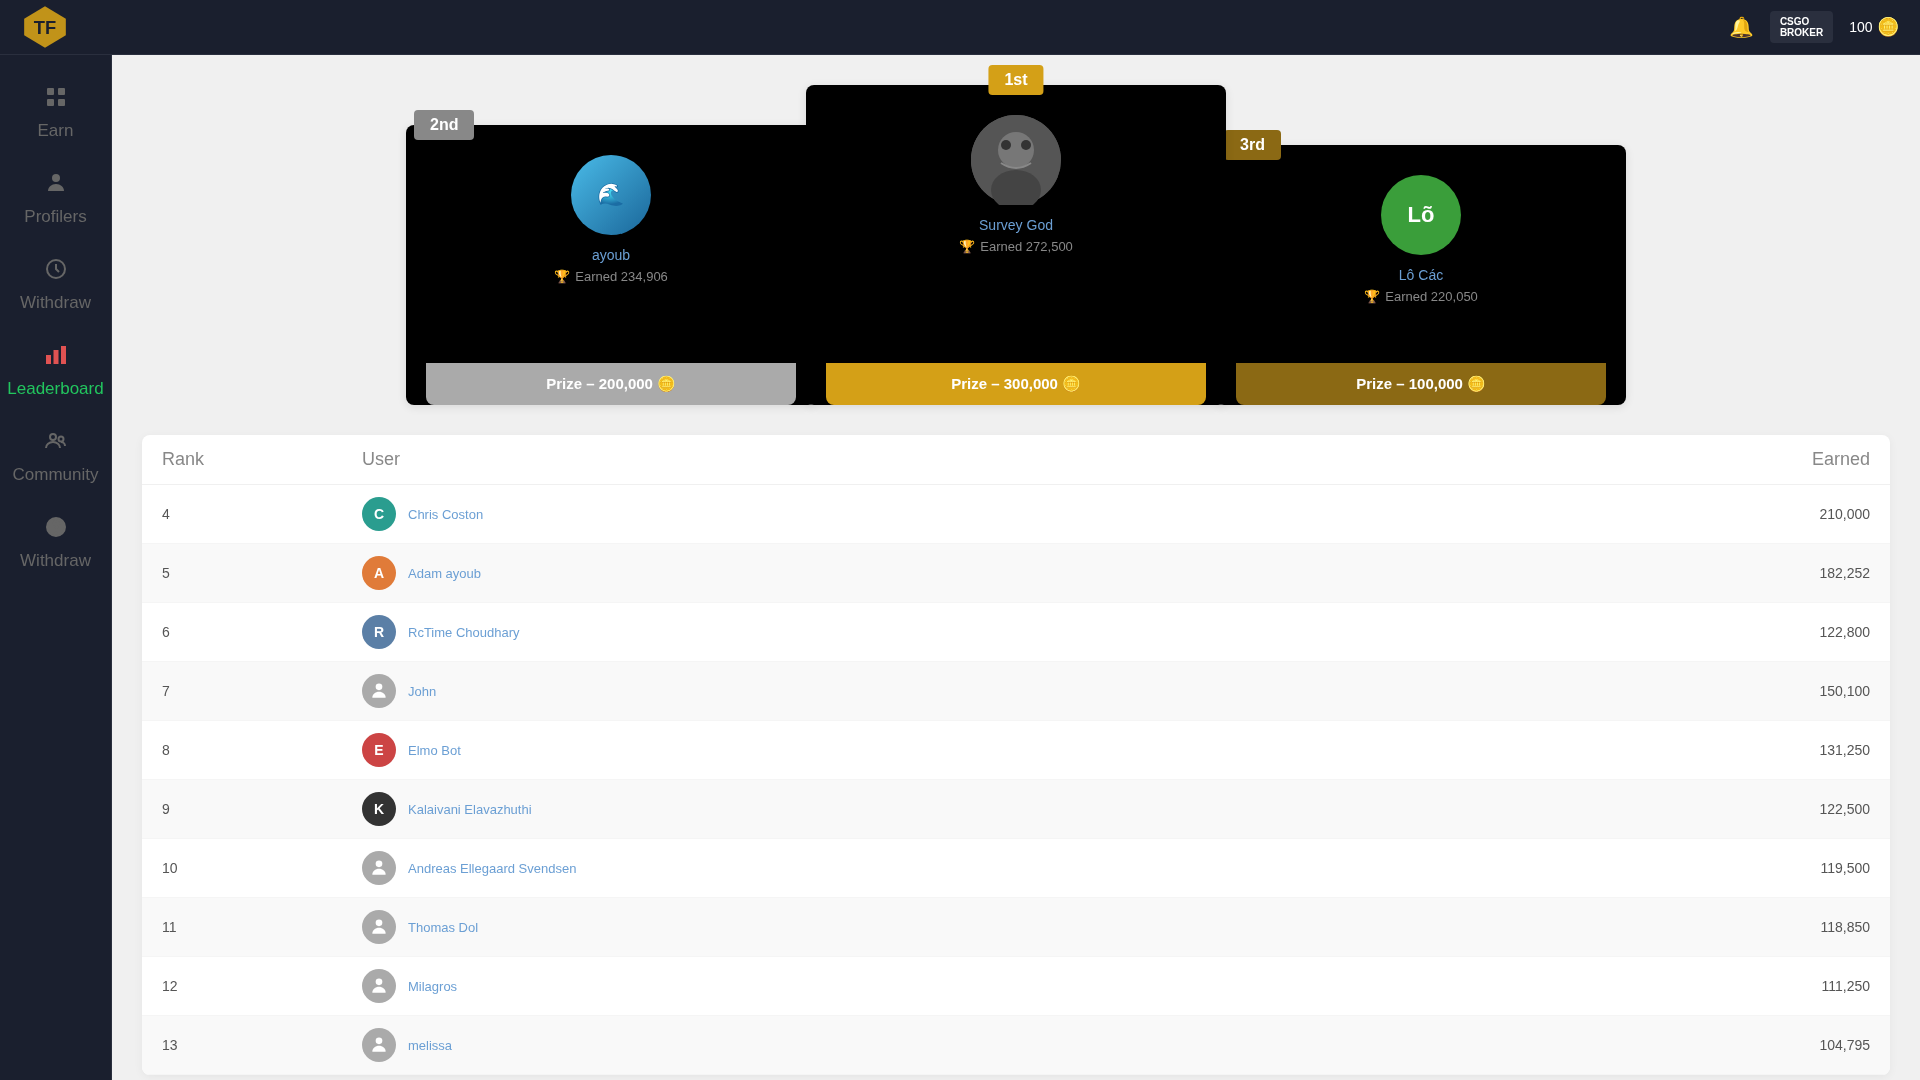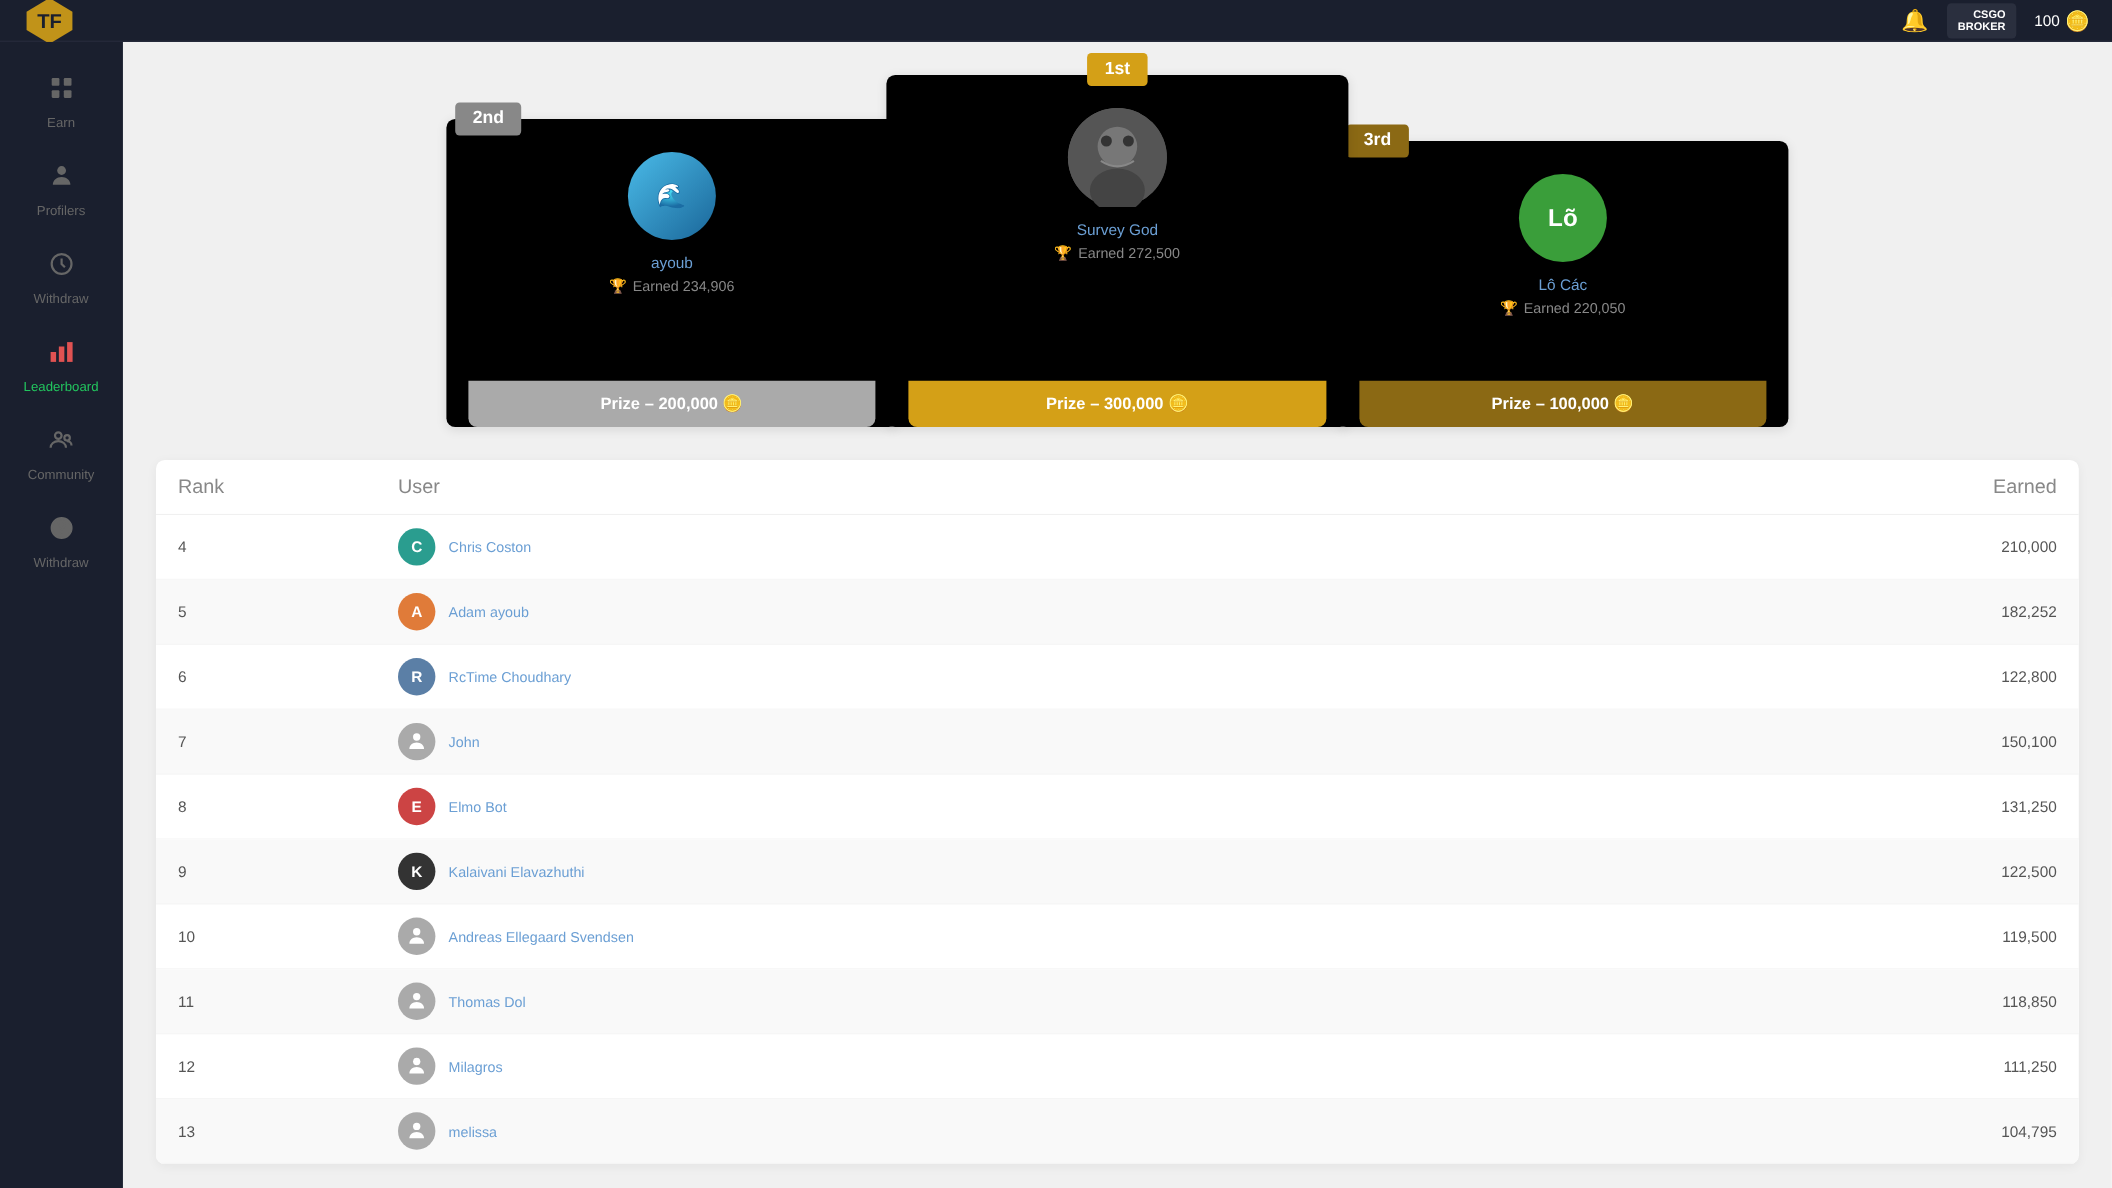--- a/index.html
+++ b/index.html
@@ -1,21 +1,21 @@
 <!DOCTYPE html>
 <html><head>
   <meta charset="utf-8">
   <style>
     * { margin: 0; padding: 0; box-sizing: border-box; }
     body { font-family: Arial, sans-serif; background: #1a1f2e; width: 1920px; height: 1080px; overflow: hidden; display: flex; flex-direction: column; }
 
     
     .topnav {
       background: #1a1f2e;
-      height: 38px;
+      height: 55px;
       display: flex;
       align-items: center;
       justify-content: space-between;
       padding: 0 20px;
       border-bottom: 1px solid #2a2f3e;
       flex-shrink: 0;
     }
     .topnav-logo {
       display: flex;
       align-items: center;
@@ -34,21 +34,21 @@
       background: #2a2f3e;
       color: #fff;
       font-size: 11px;
       font-weight: bold;
       padding: 5px 10px;
       border-radius: 4px;
       display: flex;
       align-items: center;
       gap: 4px;
     }
-    .csgo-broker span.csgo-text { font-size: 10px; line-height: 1.1; text-align: right; }
+    .csgo-broker span.csgo-text { font-size: 10px; line-height: 1.1; text-align: left; }
     .coin-balance {
       display: flex;
       align-items: center;
       gap: 5px;
       color: #fff;
       font-size: 14px;
     }
     .coin-icon { font-size: 18px; }
 
     
@@ -72,21 +72,21 @@
     }
     .sidebar-item {
       display: flex;
       flex-direction: column;
       align-items: center;
       gap: 6px;
       padding: 10px 0;
       width: 100%;
       cursor: pointer;
       color: #666;
-      font-size: 12px;
+      font-size: 17px;
       text-decoration: none;
     }
     .sidebar-item.active { color: #e8b84b; }
     .sidebar-item .icon { font-size: 22px; }
     .sidebar-item.leaderboard-item .icon { color: #e05252; }
     .sidebar-item.leaderboard-item { color: #fff; }
 
     
     .main {
       flex: 1;

